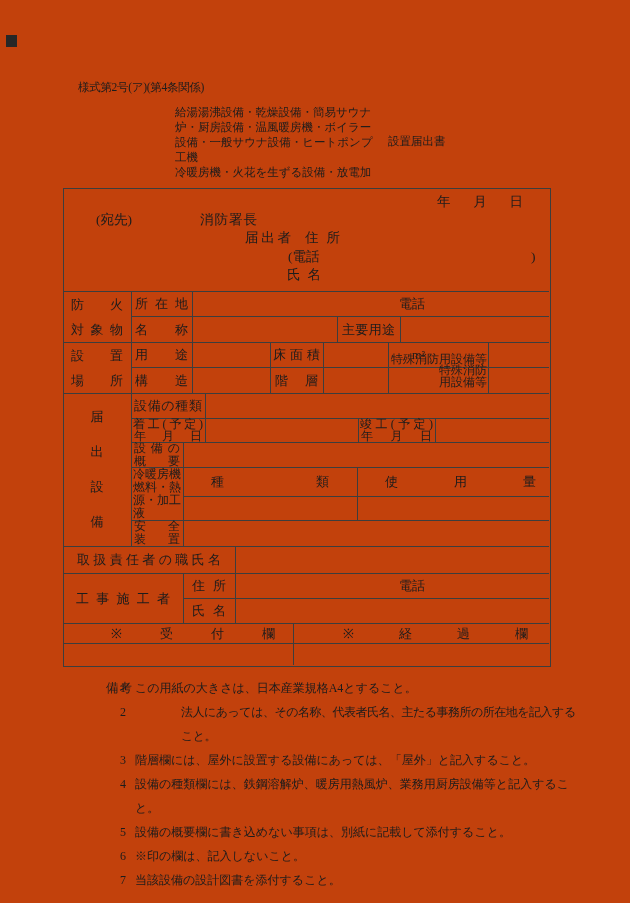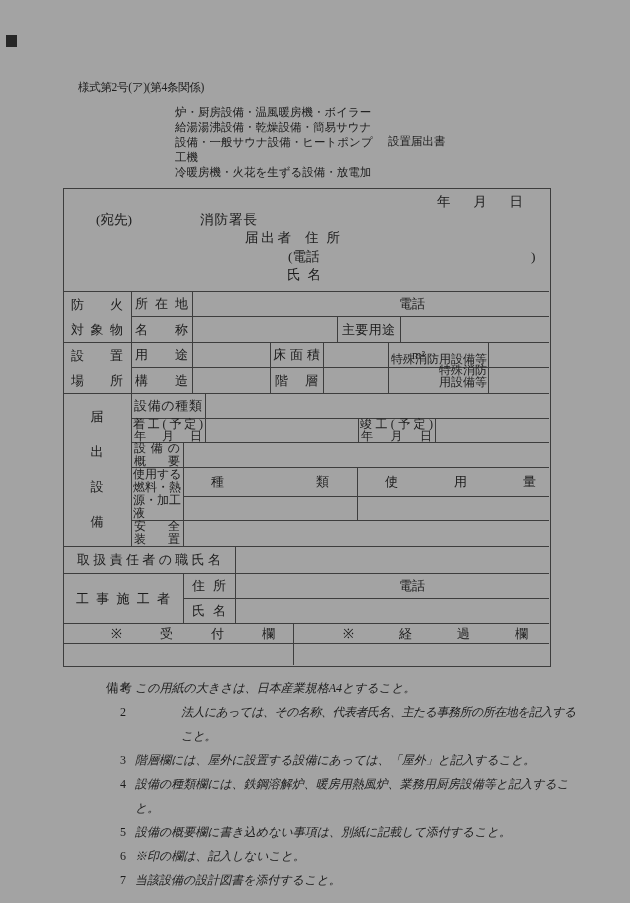--- a/index.html
+++ b/index.html
@@ -1,16 +1,16 @@
 <!DOCTYPE html>
 <html><head>
 <meta charset="utf-8">
 <style>
   html,body{margin:0;padding:0;background:#ffffff;}
-  .page{position:relative;width:630px;height:903px;background:#a3a3a3;
+  .page{position:relative;width:630px;height:903px;background:#c2410c;
         font-family:"Liberation Serif","DejaVu Serif",serif;color:#1c1c1c;overflow:hidden;}
   .abs{position:absolute;}
   .hl{position:absolute;height:1px;background:#3d3d3d;}
   .vl{position:absolute;width:1px;background:#3d3d3d;}
   .outer{position:absolute;border:1px solid #3d3d3d;background:transparent;}
   .cell{position:absolute;display:flex;align-items:center;font-size:13px;line-height:1;}
   .dist{justify-content:space-between;}
   .rgt{justify-content:flex-end;}
   .col{flex-direction:column;justify-content:center;align-items:stretch;}
   .col > div{display:flex;align-items:center;}
@@ -18,35 +18,35 @@
   .vdist{flex-direction:column;justify-content:space-around;align-items:center;}
   .f12{font-size:12px;}
   .f115{font-size:11.5px;}
   .f135{font-size:13.5px;}
   .title-block{position:absolute;left:175px;top:105px;font-size:11.5px;line-height:15px;white-space:nowrap;}
   .notes{position:absolute;left:78px;top:676px;width:500px;font-size:12px;line-height:24px;}
   .notes-label{position:absolute;left:0;top:0;font-size:12.5px;letter-spacing:1px;margin-left:28px;}
   .note-items{margin-left:42px;}
   .note-item{display:flex;}
   .note-num{width:15px;flex:none;}
-  .note-text{flex:1;font-style:italic;}
+  .note-text{flex:1;}
   .tight{letter-spacing:-0.5px;margin-left:46px;}
   .mark{position:absolute;left:6px;top:35px;width:11px;height:12px;background:#272727;}
 </style>
 </head>
 <body>
 
 <div class="page">
 
   <div class="mark"></div>
 
   <div class="abs f115" style="left:78px;top:80px;letter-spacing:-0.3px;">様式第2号(ア)(第4条関係)</div>
   <div class="title-block">
+    <div>給湯湯沸設備・乾燥設備・簡易サウナ</div>
     <div>炉・厨房設備・温風暖房機・ボイラー</div>
-    <div>給湯湯沸設備・乾燥設備・簡易サウナ</div>
     <div>設備・一般サウナ設備・ヒートポンプ</div>
     <div>工機</div>
     <div>冷暖房機・火花を生ずる設備・放電加</div>
   </div>
   <div class="abs f115" style="left:388px;top:134px;">設置届出書</div>
 
   <div class="outer" style="left:63px;top:188px;width:486px;height:477px;"></div>
 
   <div class="hl" style="top:291px;left:63px;width:486px;"></div>
   <div class="hl" style="top:316px;left:131px;width:418px;"></div>
@@ -218,21 +218,21 @@
         <span>設</span>
         <span>備</span>
         <span>の</span>
       </div>
     <div class="dist" style="height:12.5px;padding:0 3px;">
         <span>概</span>
         <span>要</span>
       </div>
   </div>
   <div class="cell col f12" style="left:131px;top:467px;width:52px;height:53px;padding-left:2px;box-sizing:border-box;">
-    <div style="height:13.2px;">使用する</div>
+    <div style="height:13.2px;">冷暖房機</div>
     <div style="height:13.2px;">燃料・熱</div>
     <div style="height:13.2px;">源・加工</div>
     <div style="height:13.2px;">液</div>
   </div>
   <div class="cell dist" style="left:183px;top:467px;width:174px;height:29px;padding:0 28px;box-sizing:border-box;">
       <span>種</span>
       <span>類</span>
     </div>
   <div class="cell dist" style="left:357px;top:467px;width:191px;height:29px;padding-left:28px;padding-right:12px;box-sizing:border-box;">
       <span>使</span>

